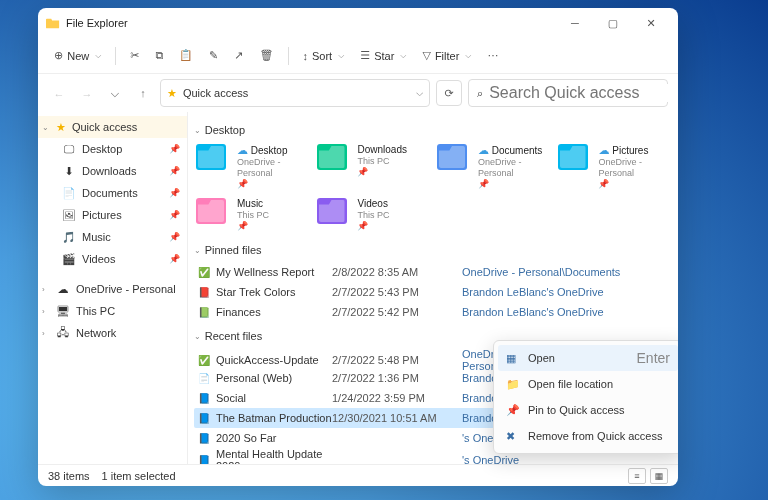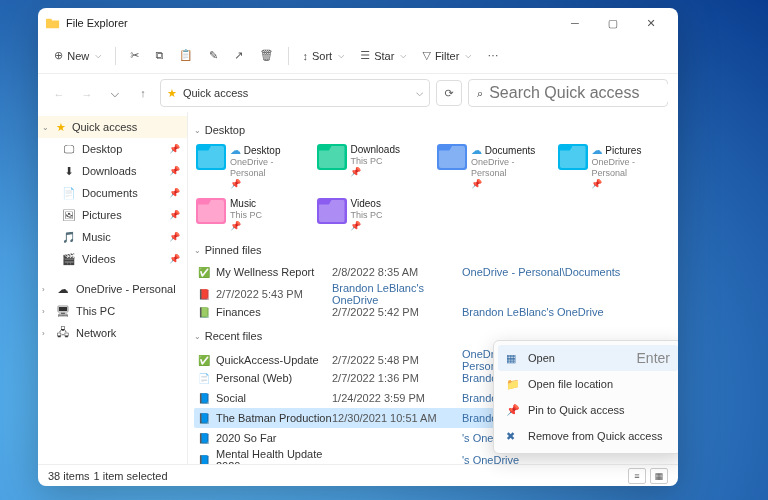--- a/index.html
+++ b/index.html
@@ -28,36 +28,36 @@
 .side-item{height:22px;display:flex;align-items:center;padding:0 6px 0 14px;gap:6px;font-size:11px;color:#333;position:relative}
 .side-item.top{padding-left:4px;background:#fef8e8}
 .side-item .chev{width:8px;color:#888;font-size:8px}
 .side-item .pin{margin-left:auto;color:#aaa;font-size:9px}
 .side-item.sub{padding-left:24px}
 .sicon{width:14px;height:14px;display:flex;align-items:center;justify-content:center;font-size:11px}
 .content{flex:1;overflow:auto;padding:4px 12px 4px 6px}
 .grp-head{display:flex;align-items:center;gap:4px;color:#3a6ea5;font-size:11px;margin:6px 0 4px;height:16px}
 .grp-head .gchev{font-size:8px;color:#888}
 .folders-grid{display:grid;grid-template-columns:repeat(4,1fr);gap:4px 10px;margin-bottom:8px}
-.folder-tile{display:flex;align-items:flex-start;gap:4px;padding:2px;border-radius:3px}
+.folder-tile{display:flex;align-items:flex-start;gap:11px;padding:2px;border-radius:3px}
 .fticon{width:30px;height:26px;border-radius:3px;flex-shrink:0;position:relative}
 .fticon::before{content:"";position:absolute;top:2px;left:2px;right:2px;bottom:2px;background:#fff;opacity:.3;border-radius:2px;clip-path:polygon(0 20%,40% 20%,50% 0,100% 0,100% 100%,0 100%)}
 .ftinfo .fname{font-size:10px;color:#222;line-height:12px}
 .ftinfo .floc{font-size:9px;color:#888;line-height:11px}
 .row{display:grid;grid-template-columns:18px 1fr 130px 200px;align-items:center;height:20px;padding:0 4px;border-radius:2px;font-size:10px}
 .row.selected{background:#cde8ff}
 .rloc{color:#3a6ea5}
 .rdate{color:#555}
 .ricon{width:14px;height:14px;display:flex;align-items:center;justify-content:center;font-size:10px}
 .ctxmenu{position:absolute;top:332px;left:455px;width:190px;background:#fcfcfc;border:1px solid #ddd;border-radius:6px;box-shadow:0 6px 20px rgba(0,0,0,.18);padding:4px;z-index:50}
 .ctxitem{height:26px;display:flex;align-items:center;gap:8px;padding:0 8px;border-radius:3px;font-size:11px;color:#222}
 .ctxitem:first-child{background:#eaf3fc}
 .ctxitem .cicon{width:14px;color:#3a6ea5;font-size:11px}
 .ctxitem .hint{margin-left:auto;color:#888;font-size:14px}
-.status{height:22px;border-top:1px solid #eee;display:flex;align-items:center;padding:0 10px;gap:4px;font-size:10px;color:#555;flex-shrink:0}
+.status{height:22px;border-top:1px solid #eee;display:flex;align-items:center;padding:0 10px;gap:12px;font-size:10px;color:#555;flex-shrink:0}
 .status .viewbtns{margin-left:auto;display:flex;gap:4px}
 .viewbtn{width:18px;height:16px;border:1px solid #ccc;border-radius:2px;display:flex;align-items:center;justify-content:center;font-size:9px;color:#555}
 svg{display:block}
 </style>
 </head>
 <body>
 
 <div class="window">
 
   <div class="titlebar">
@@ -228,20 +228,21 @@
         </div>
       <div id="pinned-rows">
           <div class="row">
         <span class="ricon">✅</span>
         <span>My Wellness Report</span>
         <span class="rdate">2/8/2022 8:35 AM</span>
         <span class="rloc">OneDrive - Personal\Documents</span>
       </div>
           <div class="row">
         <span class="ricon">📕</span>
+        <span>Star Trek Colors</span>
         <span class="rdate">2/7/2022 5:43 PM</span>
         <span class="rloc">Brandon LeBlanc's OneDrive</span>
       </div>
           <div class="row">
         <span class="ricon">📗</span>
         <span>Finances</span>
         <span class="rdate">2/7/2022 5:42 PM</span>
         <span class="rloc">Brandon LeBlanc's OneDrive</span>
       </div>
         </div>

